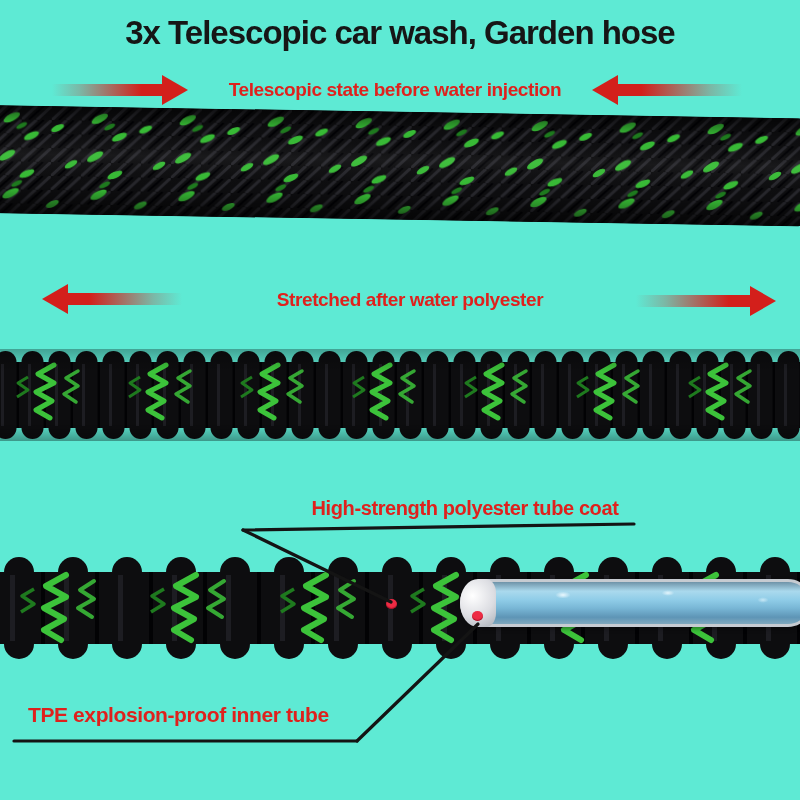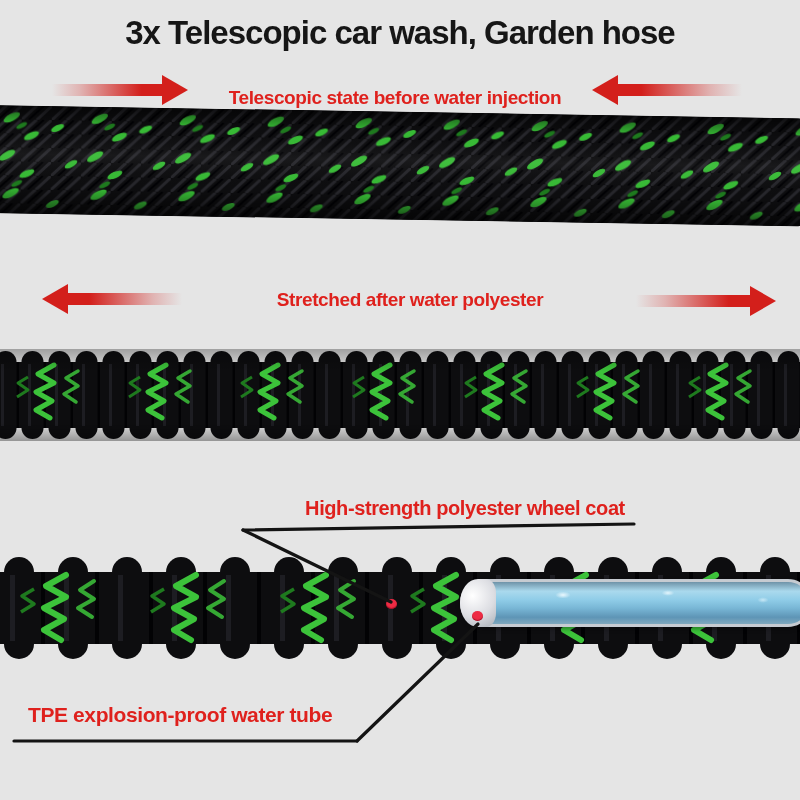--- a/index.html
+++ b/index.html
@@ -6,34 +6,34 @@
     --annotation-red:#df211d;
     --arrow-red:#d31f1b;
     --hose-black:#0d0d0f;
     --hose-green:#3cc33a;
     --tube-blue:#8ccbe6;
     --marker-red:#ee2b44;
   }
   *{margin:0;padding:0;box-sizing:border-box;}
   html,body{background:#ffffff;}
   #page{
-    position:relative;width:800px;height:800px;background:#e5e5e5;
+    position:relative;width:800px;height:800px;background:#5eead4;
     overflow:hidden;font-family:"Liberation Sans", sans-serif;
   }
   
   .title{
     position:absolute;top:14px;left:0;width:800px;text-align:center;
     font-size:33px;font-weight:bold;letter-spacing:-1px;color:#161616;
   }
   
   .ann-row-text{
     position:absolute;text-align:center;color:var(--annotation-red);
     font-weight:bold;font-size:19px;letter-spacing:-0.4px;
   }
-  #ann-before{top:79px;left:195px;width:400px;margin-top:8px;}
+  #ann-before{top:79px;left:195px;width:400px;}
   #ann-after{top:289px;left:240px;width:340px;}
   .ann-label{
     position:absolute;color:var(--annotation-red);
     font-weight:bold;letter-spacing:-0.4px;
   }
   #ann-outer{top:497px;left:270px;width:390px;text-align:center;font-size:20px;}
   #ann-inner{top:703px;left:28px;font-size:21px;}
   
   .arrow{position:absolute;height:30px;}
   .arrow .shaft{position:absolute;top:9px;height:12px;}
@@ -202,22 +202,22 @@
     <rect width="816" height="106" fill="url(#zig3)"></rect>
   </svg>
 
   <div id="inner-tube">
     <div id="tube-cap"></div>
   </div>
 
   <div class="red-dot" id="dot-coat"></div>
   <div class="red-dot" id="dot-tube"></div>
 
-  <div class="ann-label" id="ann-outer">High-strength polyester wheel coat</div>
-  <div class="ann-label" id="ann-inner">TPE explosion-proof water tube</div>
+  <div class="ann-label" id="ann-outer">High-strength polyester tube coat</div>
+  <div class="ann-label" id="ann-inner">TPE explosion-proof inner tube</div>
 
   <svg id="leaders" viewBox="0 0 800 800" aria-hidden="true">
     <g stroke="#141414" stroke-width="3.2" stroke-linecap="round" fill="none">
       <path d="M243,530 L634,524"></path>
       <path d="M243,530 L391,602"></path>
       <path d="M14,741 L357,741"></path>
       <path d="M357,741 L478,624"></path>
     </g>
   </svg>
 

